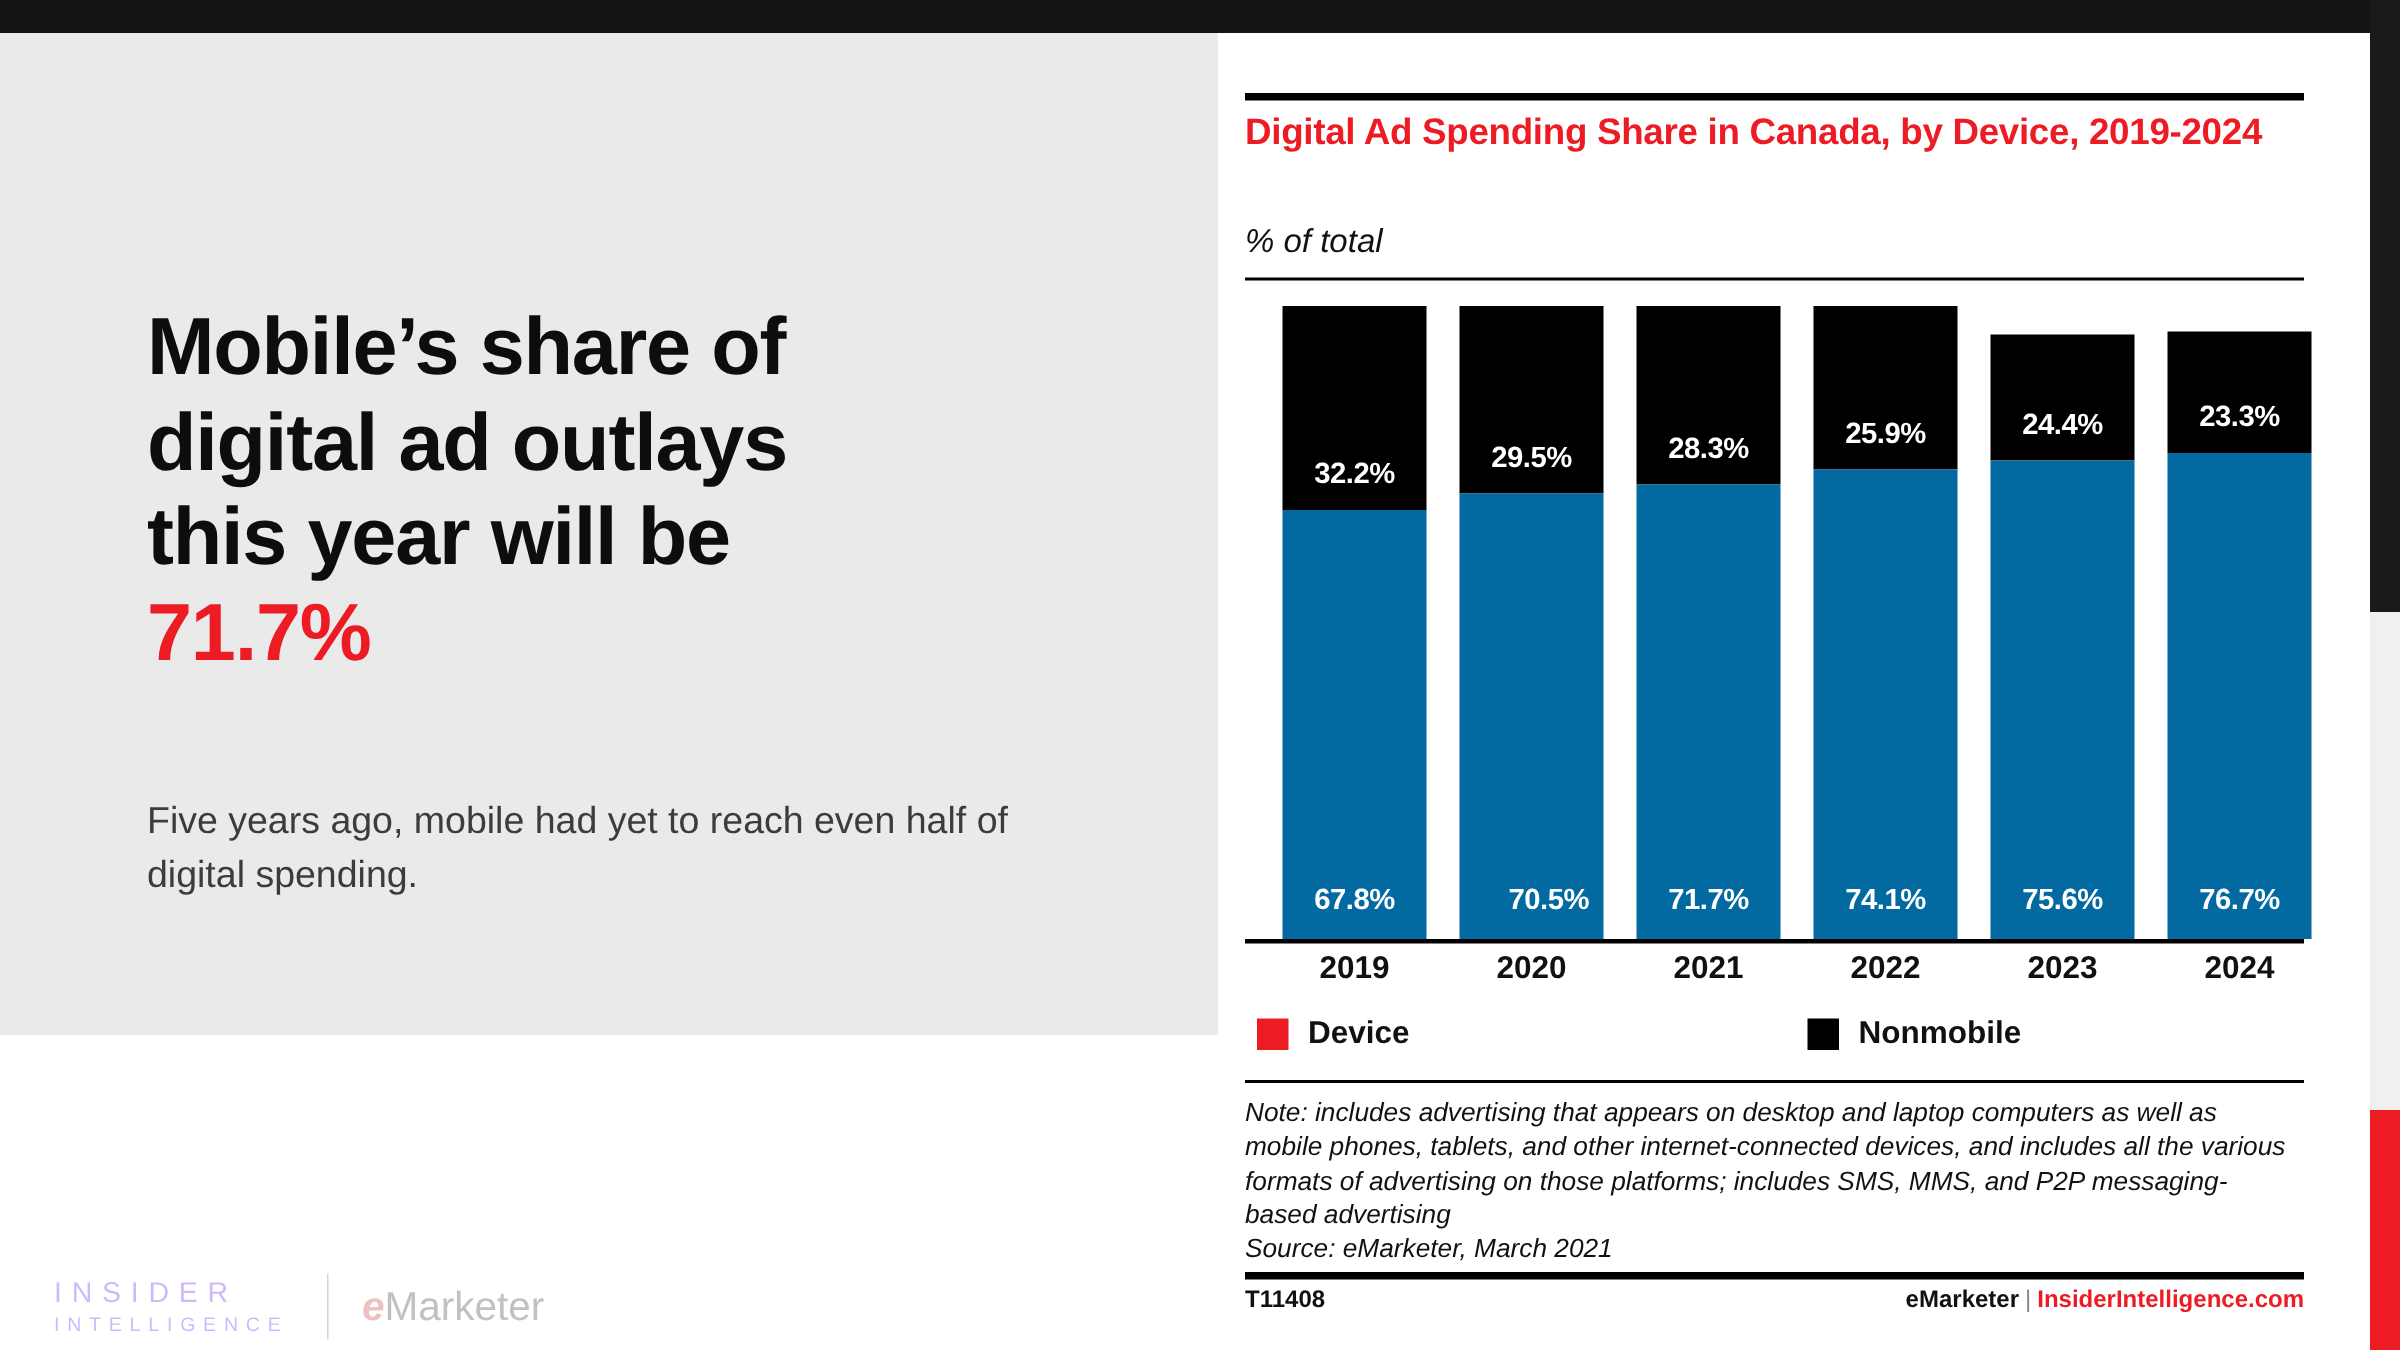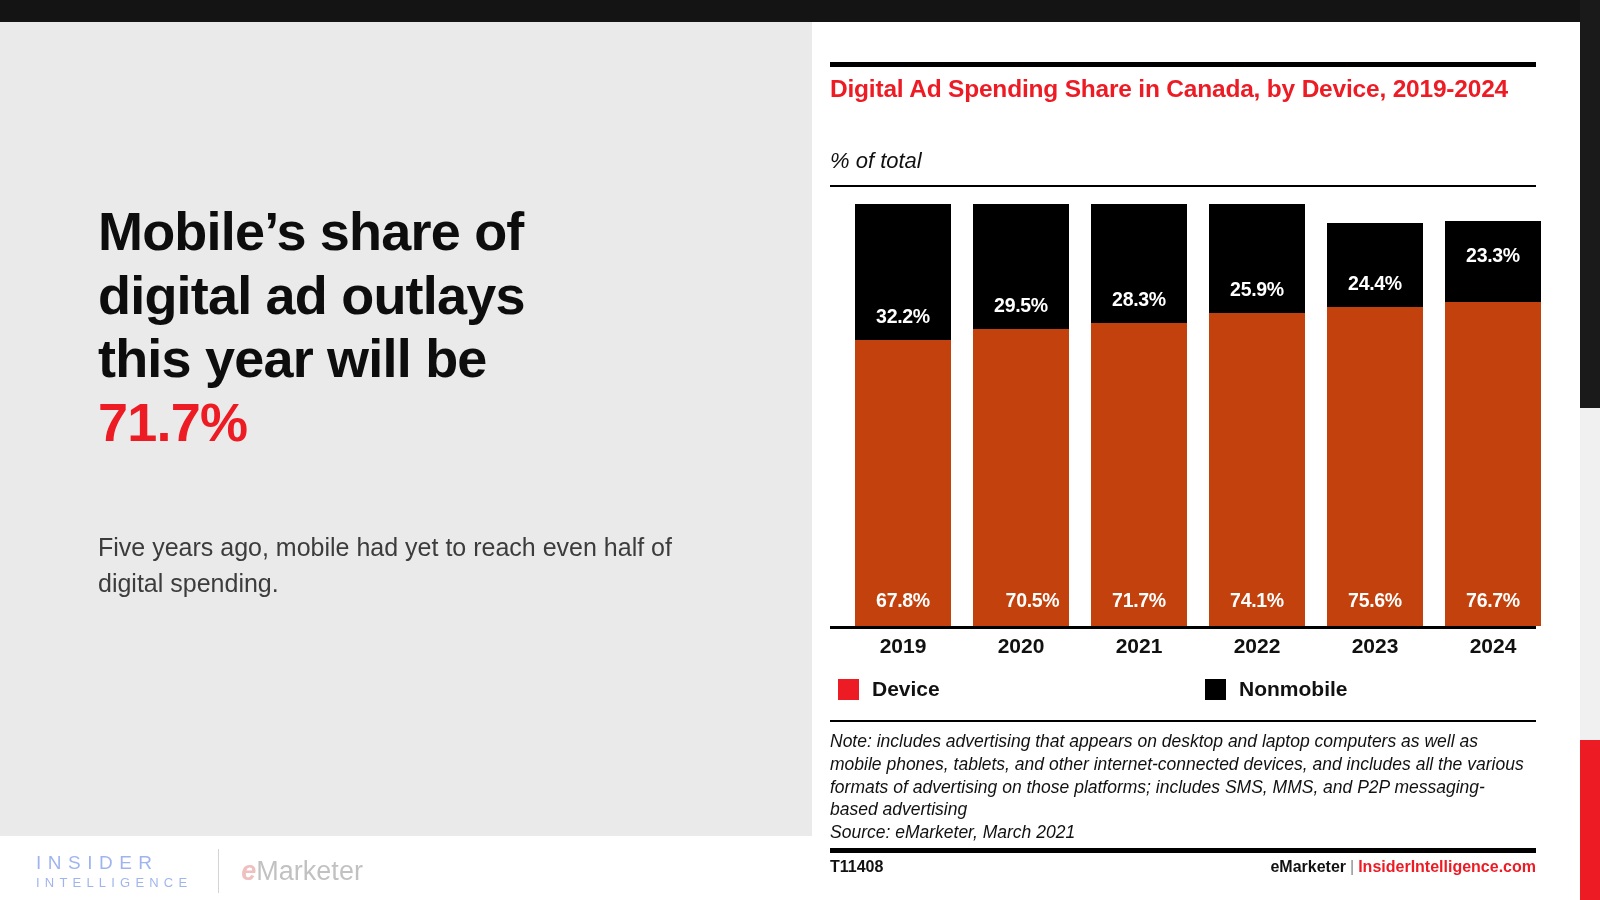--- a/index.html
+++ b/index.html
@@ -45,21 +45,21 @@
     position: absolute;
     left: 1580px; top: 740px;
     width: 20px; height: 160px;
     background: #ED1C24;
   }
 
   
   .left-panel {
     position: absolute;
     left: 0; top: 22px;
-    width: 812px; height: 814px;
+    width: 812px; height: 668px;
     background: #eaeaea;
   }
   .headline {
     position: absolute;
     left: 98px; top: 178px;
     width: 640px;
     font-size: 54px;
     font-weight: bold;
     line-height: 1.18;
     letter-spacing: -0.8px;
@@ -87,21 +87,21 @@
     left: 36px; top: 822px;
     display: flex;
     align-items: center;
     height: 54px;
     opacity: 0.42;
   }
   .brand-insider {
     display: flex;
     flex-direction: column;
     line-height: 1.25;
-    color: #1d4ed8;
+    color: #8b5cf6;
   }
   .brand-insider .b1 {
     font-size: 19px;
     letter-spacing: 6.5px;
     font-weight: normal;
   }
   .brand-insider .b2 {
     font-size: 13px;
     letter-spacing: 5.2px;
     font-weight: normal;
@@ -181,21 +181,21 @@
     height: 422px;
   }
   .seg {
     position: relative;
     display: flex;
     align-items: flex-end;
     justify-content: center;
     overflow: hidden;
   }
   .seg-nonmobile { background: #000000; }
-  .seg-mobile    { background: #c2410c; }
+  .seg-mobile    { background: #0369a1; }
   .seg-label {
     color: #ffffff;
     font-size: 19.5px;
     font-weight: bold;
     margin-bottom: 14px;
     white-space: nowrap;
     letter-spacing: -0.3px;
   }
   .seg-nonmobile .seg-label { margin-bottom: 12px; }
 
@@ -348,21 +348,21 @@
         </div>
         <div class="bar-group" style="left: 497px;">
           <div class="seg seg-nonmobile" style="height: 84px;">
             <span class="seg-label">24.4%</span>
           </div>
           <div class="seg seg-mobile" style="height: 319.032px;">
             <span class="seg-label">75.6%</span>
           </div>
         </div>
         <div class="bar-group" style="left: 615px;">
-          <div class="seg seg-nonmobile" style="height: 81px; align-items: center;">
+          <div class="seg seg-nonmobile" style="height: 81px;">
             <span class="seg-label">23.3%</span>
           </div>
           <div class="seg seg-mobile" style="height: 323.674px;">
             <span class="seg-label">76.7%</span>
           </div>
         </div>
       </div>
 
     <div class="axis-line"></div>
     <div class="x-labels" id="x-labels">

